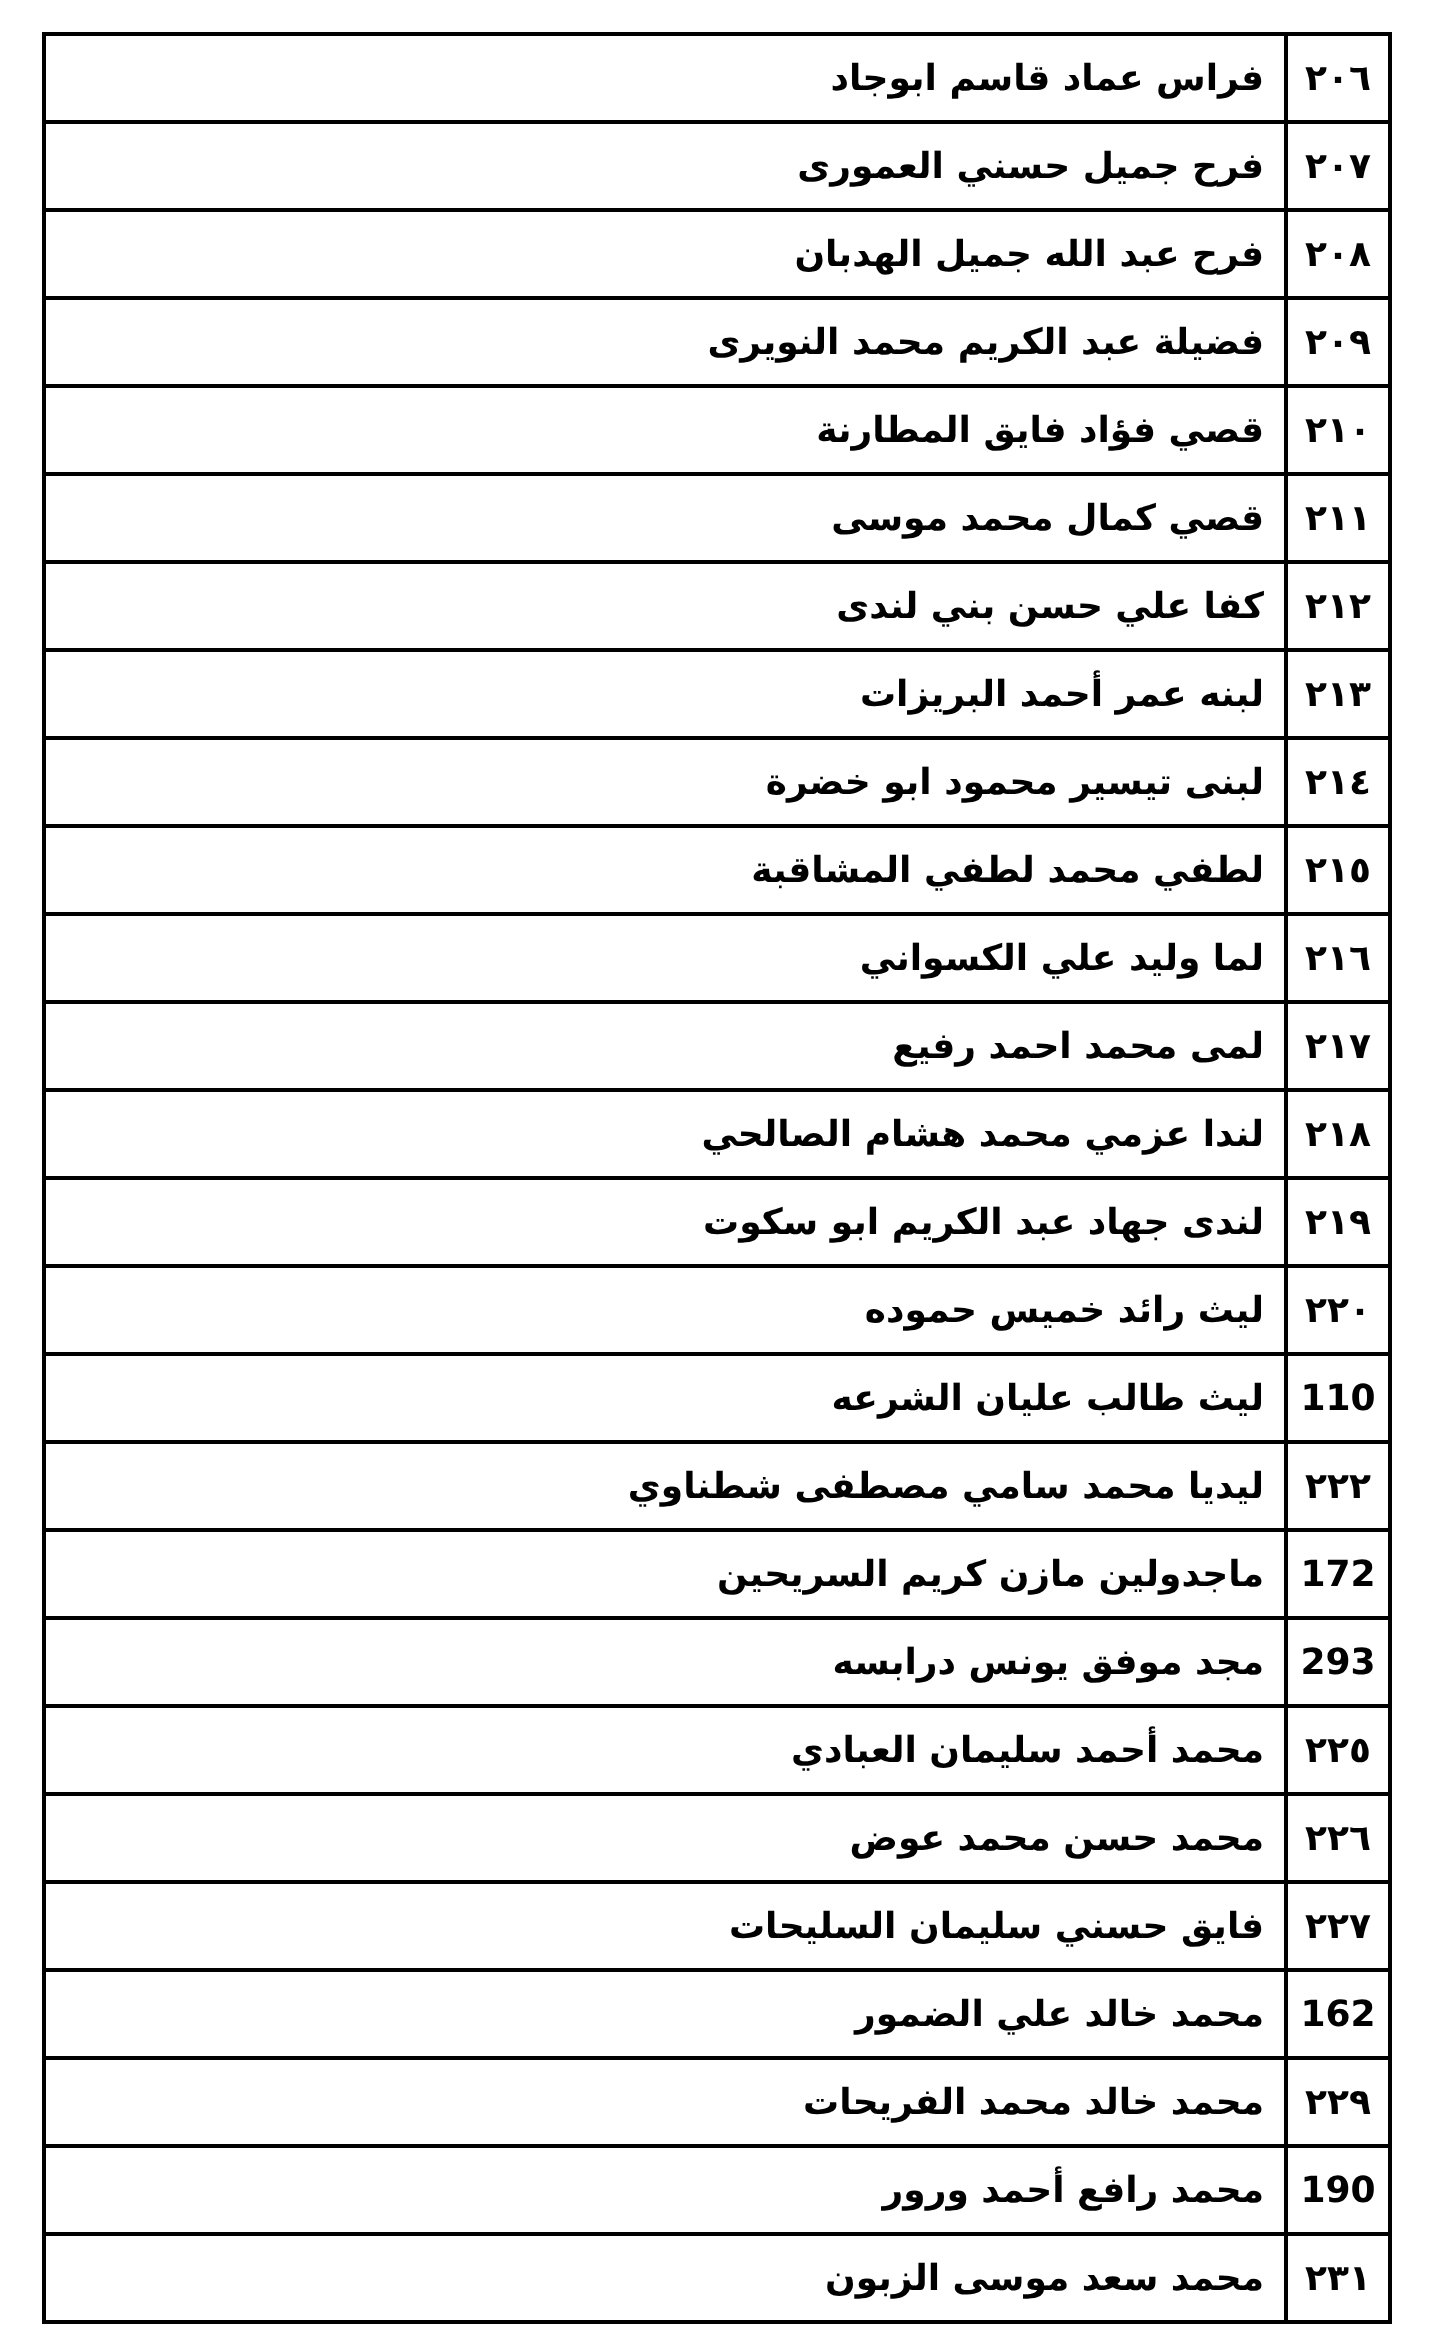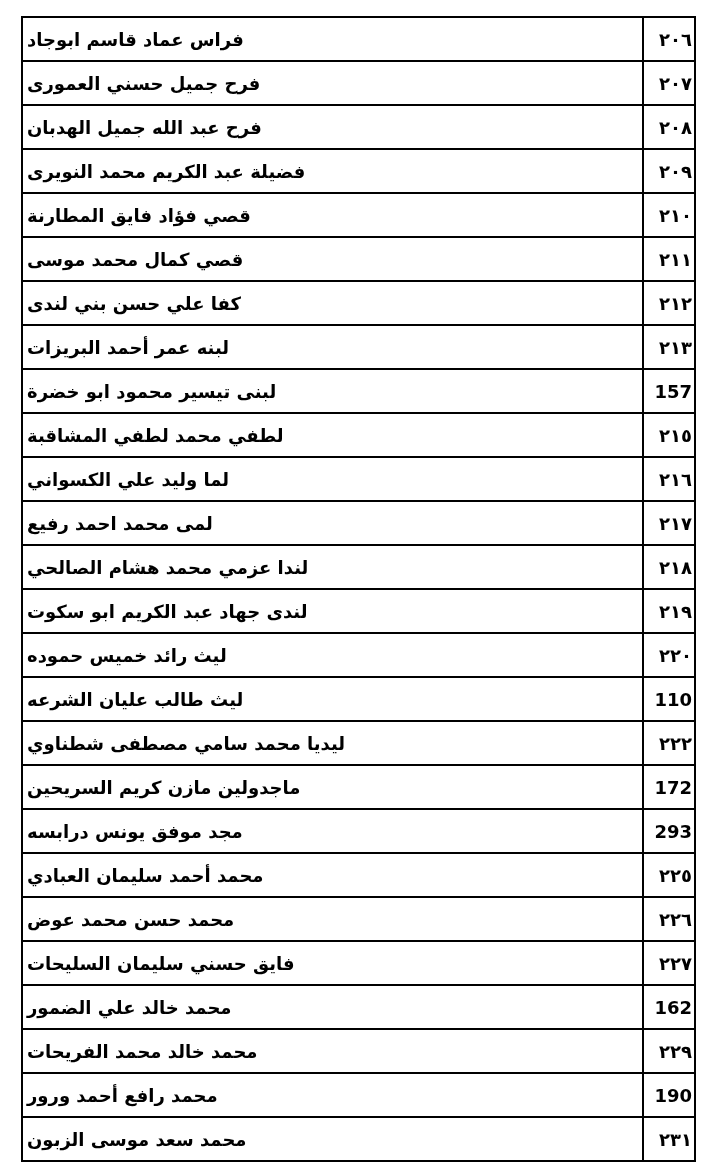--- a/index.html
+++ b/index.html
@@ -32,27 +32,28 @@
     vertical-align: middle;
     color: #000000;
     font-weight: bold;
     background: #ffffff;
     height: 40px;
     overflow: hidden;
     white-space: nowrap;
   }
   td.num-cell {
     width: 46px;
+    text-align: center;
     font-size: 18px;
     padding: 0 2px;
   }
   td.name-cell {
-    text-align: left;
+    text-align: right;
     padding-right: 10px;
-    padding-left: 4px;
+    padding-left: 16px;
     font-size: 18px;
   }
 </style>
 </head>
 <body>
 
 <div class="page">
   <table class="names-table">
     <tbody>
   <tr>
@@ -89,21 +90,21 @@
     <td class="num-cell">٢١٢</td>
     <td class="name-cell">كفا علي حسن بني لندى</td>
   </tr>
 
   <tr>
     <td class="num-cell">٢١٣</td>
     <td class="name-cell">لبنه عمر أحمد البريزات</td>
   </tr>
 
   <tr>
-    <td class="num-cell">157</td>
+    <td class="num-cell">٢١٤</td>
     <td class="name-cell">لبنى تيسير محمود ابو خضرة</td>
   </tr>
 
   <tr>
     <td class="num-cell">٢١٥</td>
     <td class="name-cell">لطفي محمد لطفي المشاقبة</td>
   </tr>
 
   <tr>
     <td class="num-cell">٢١٦</td>

